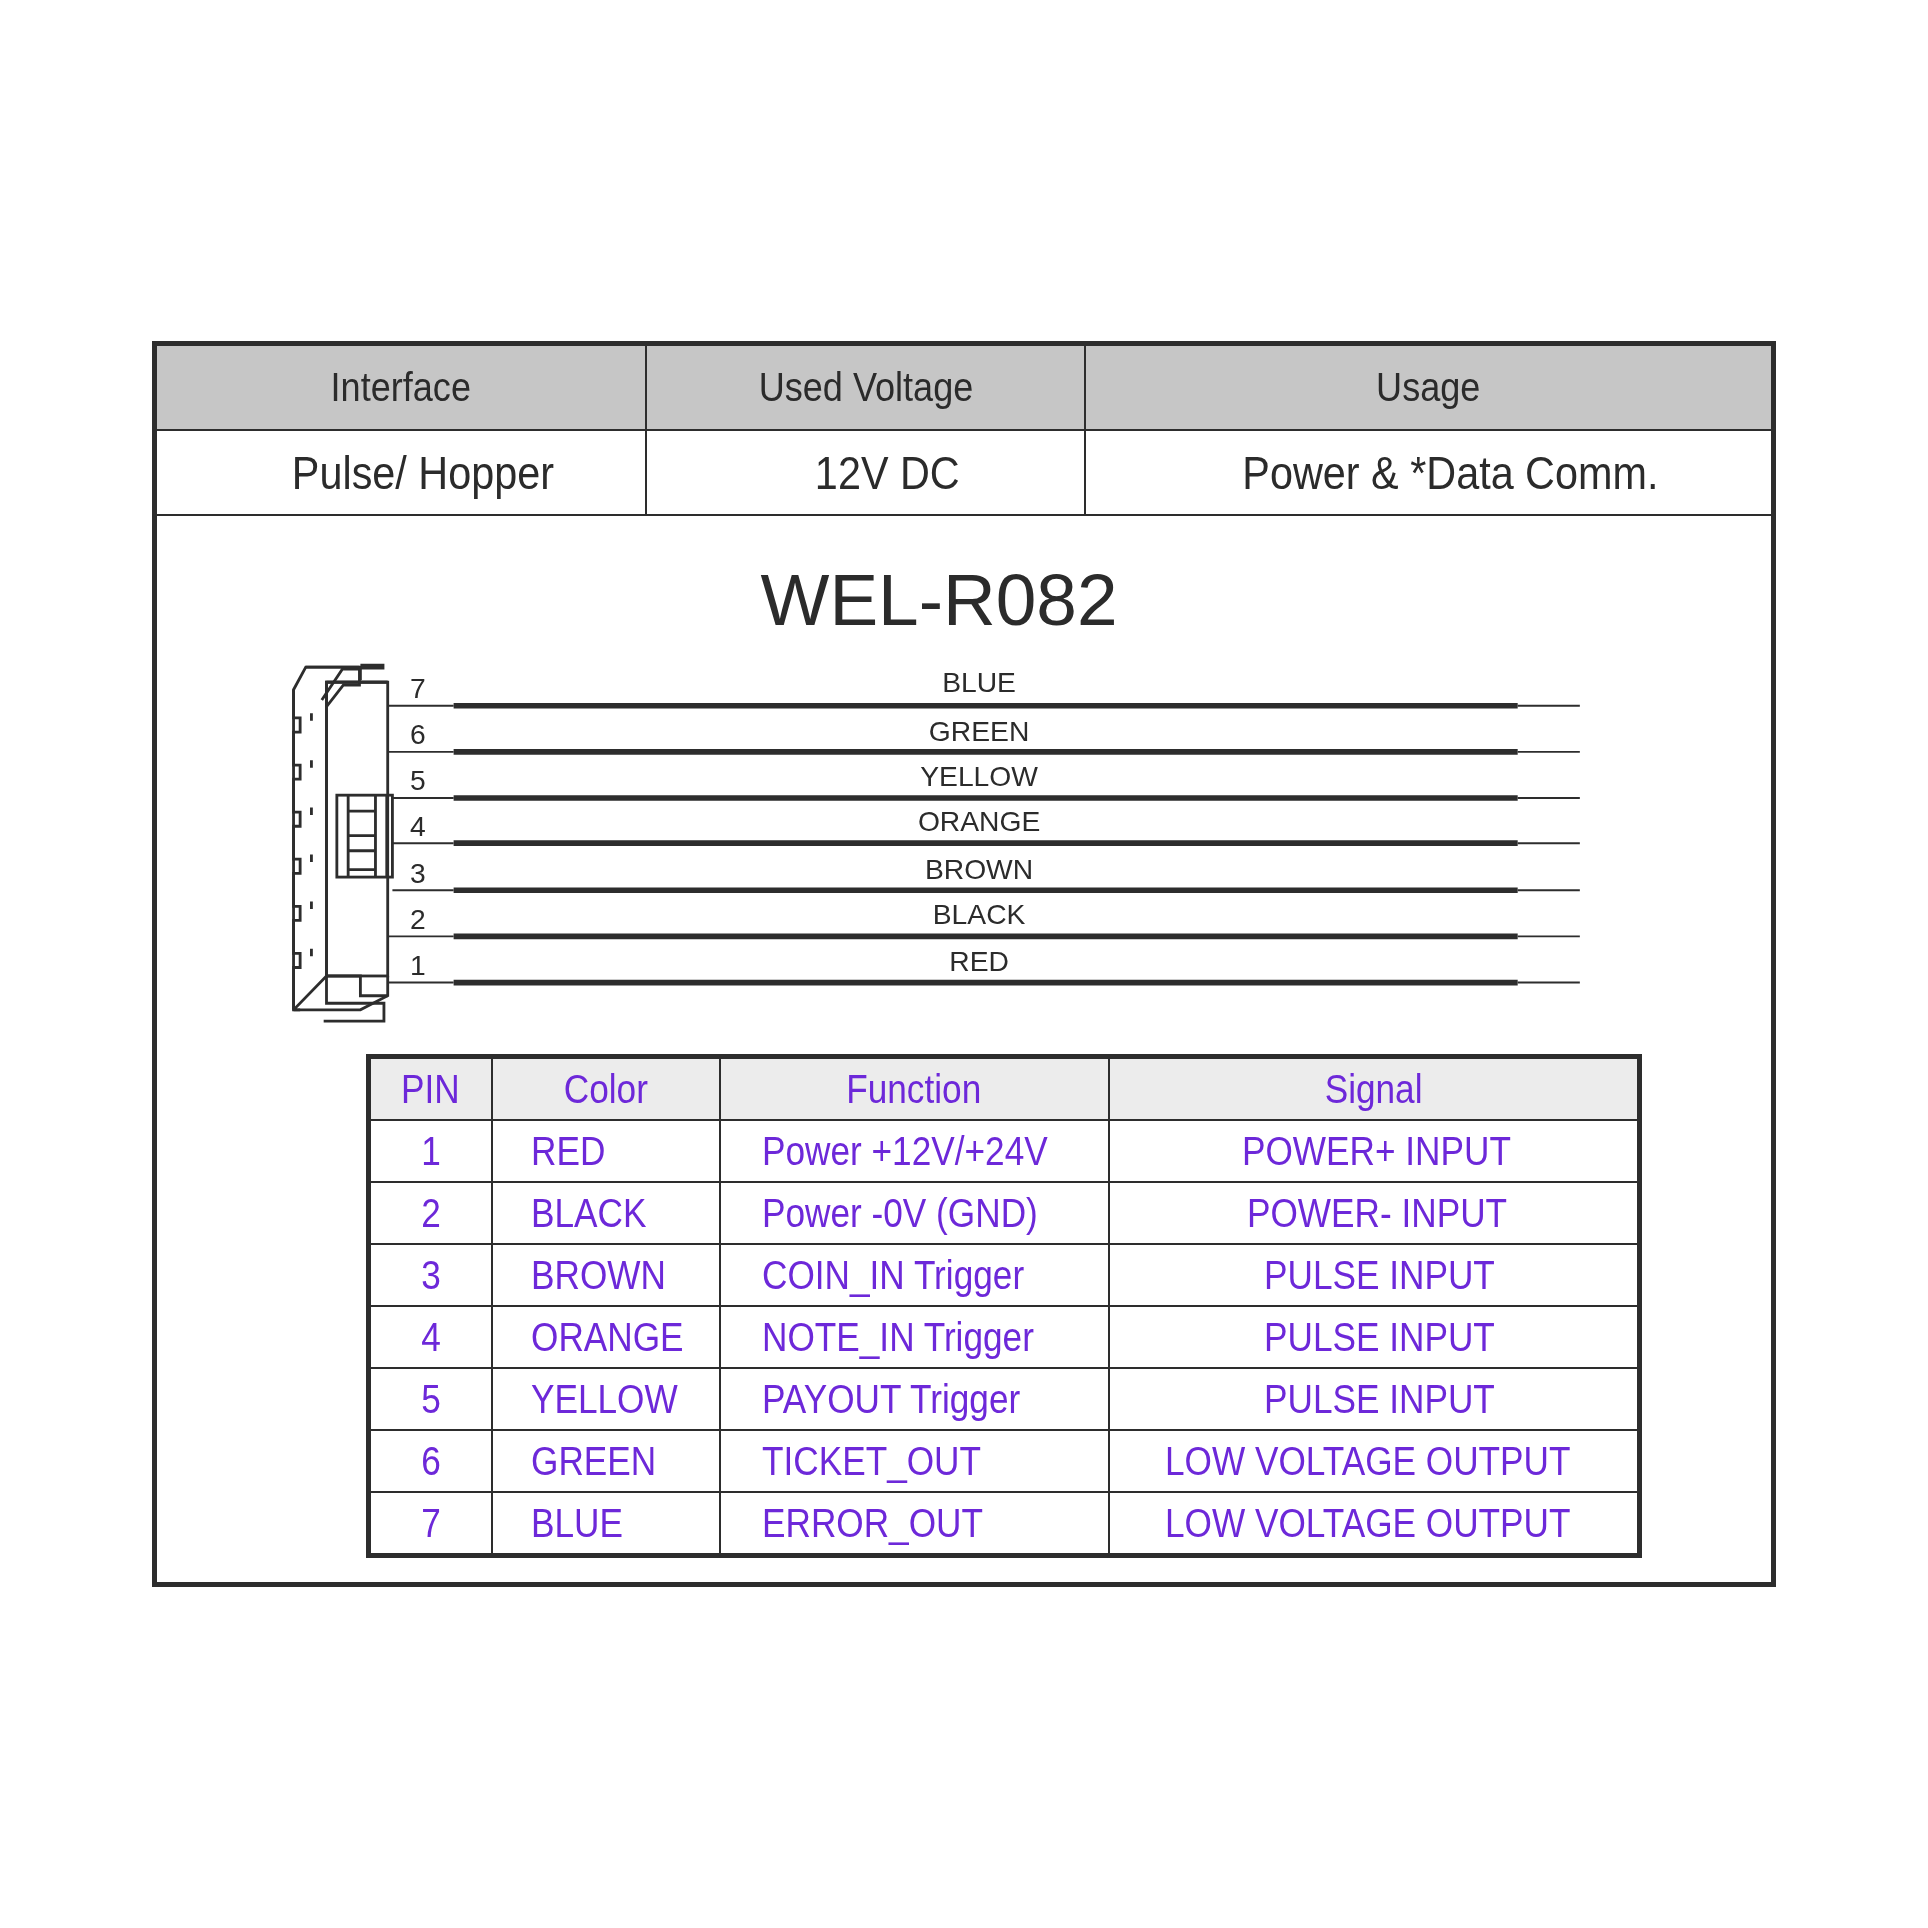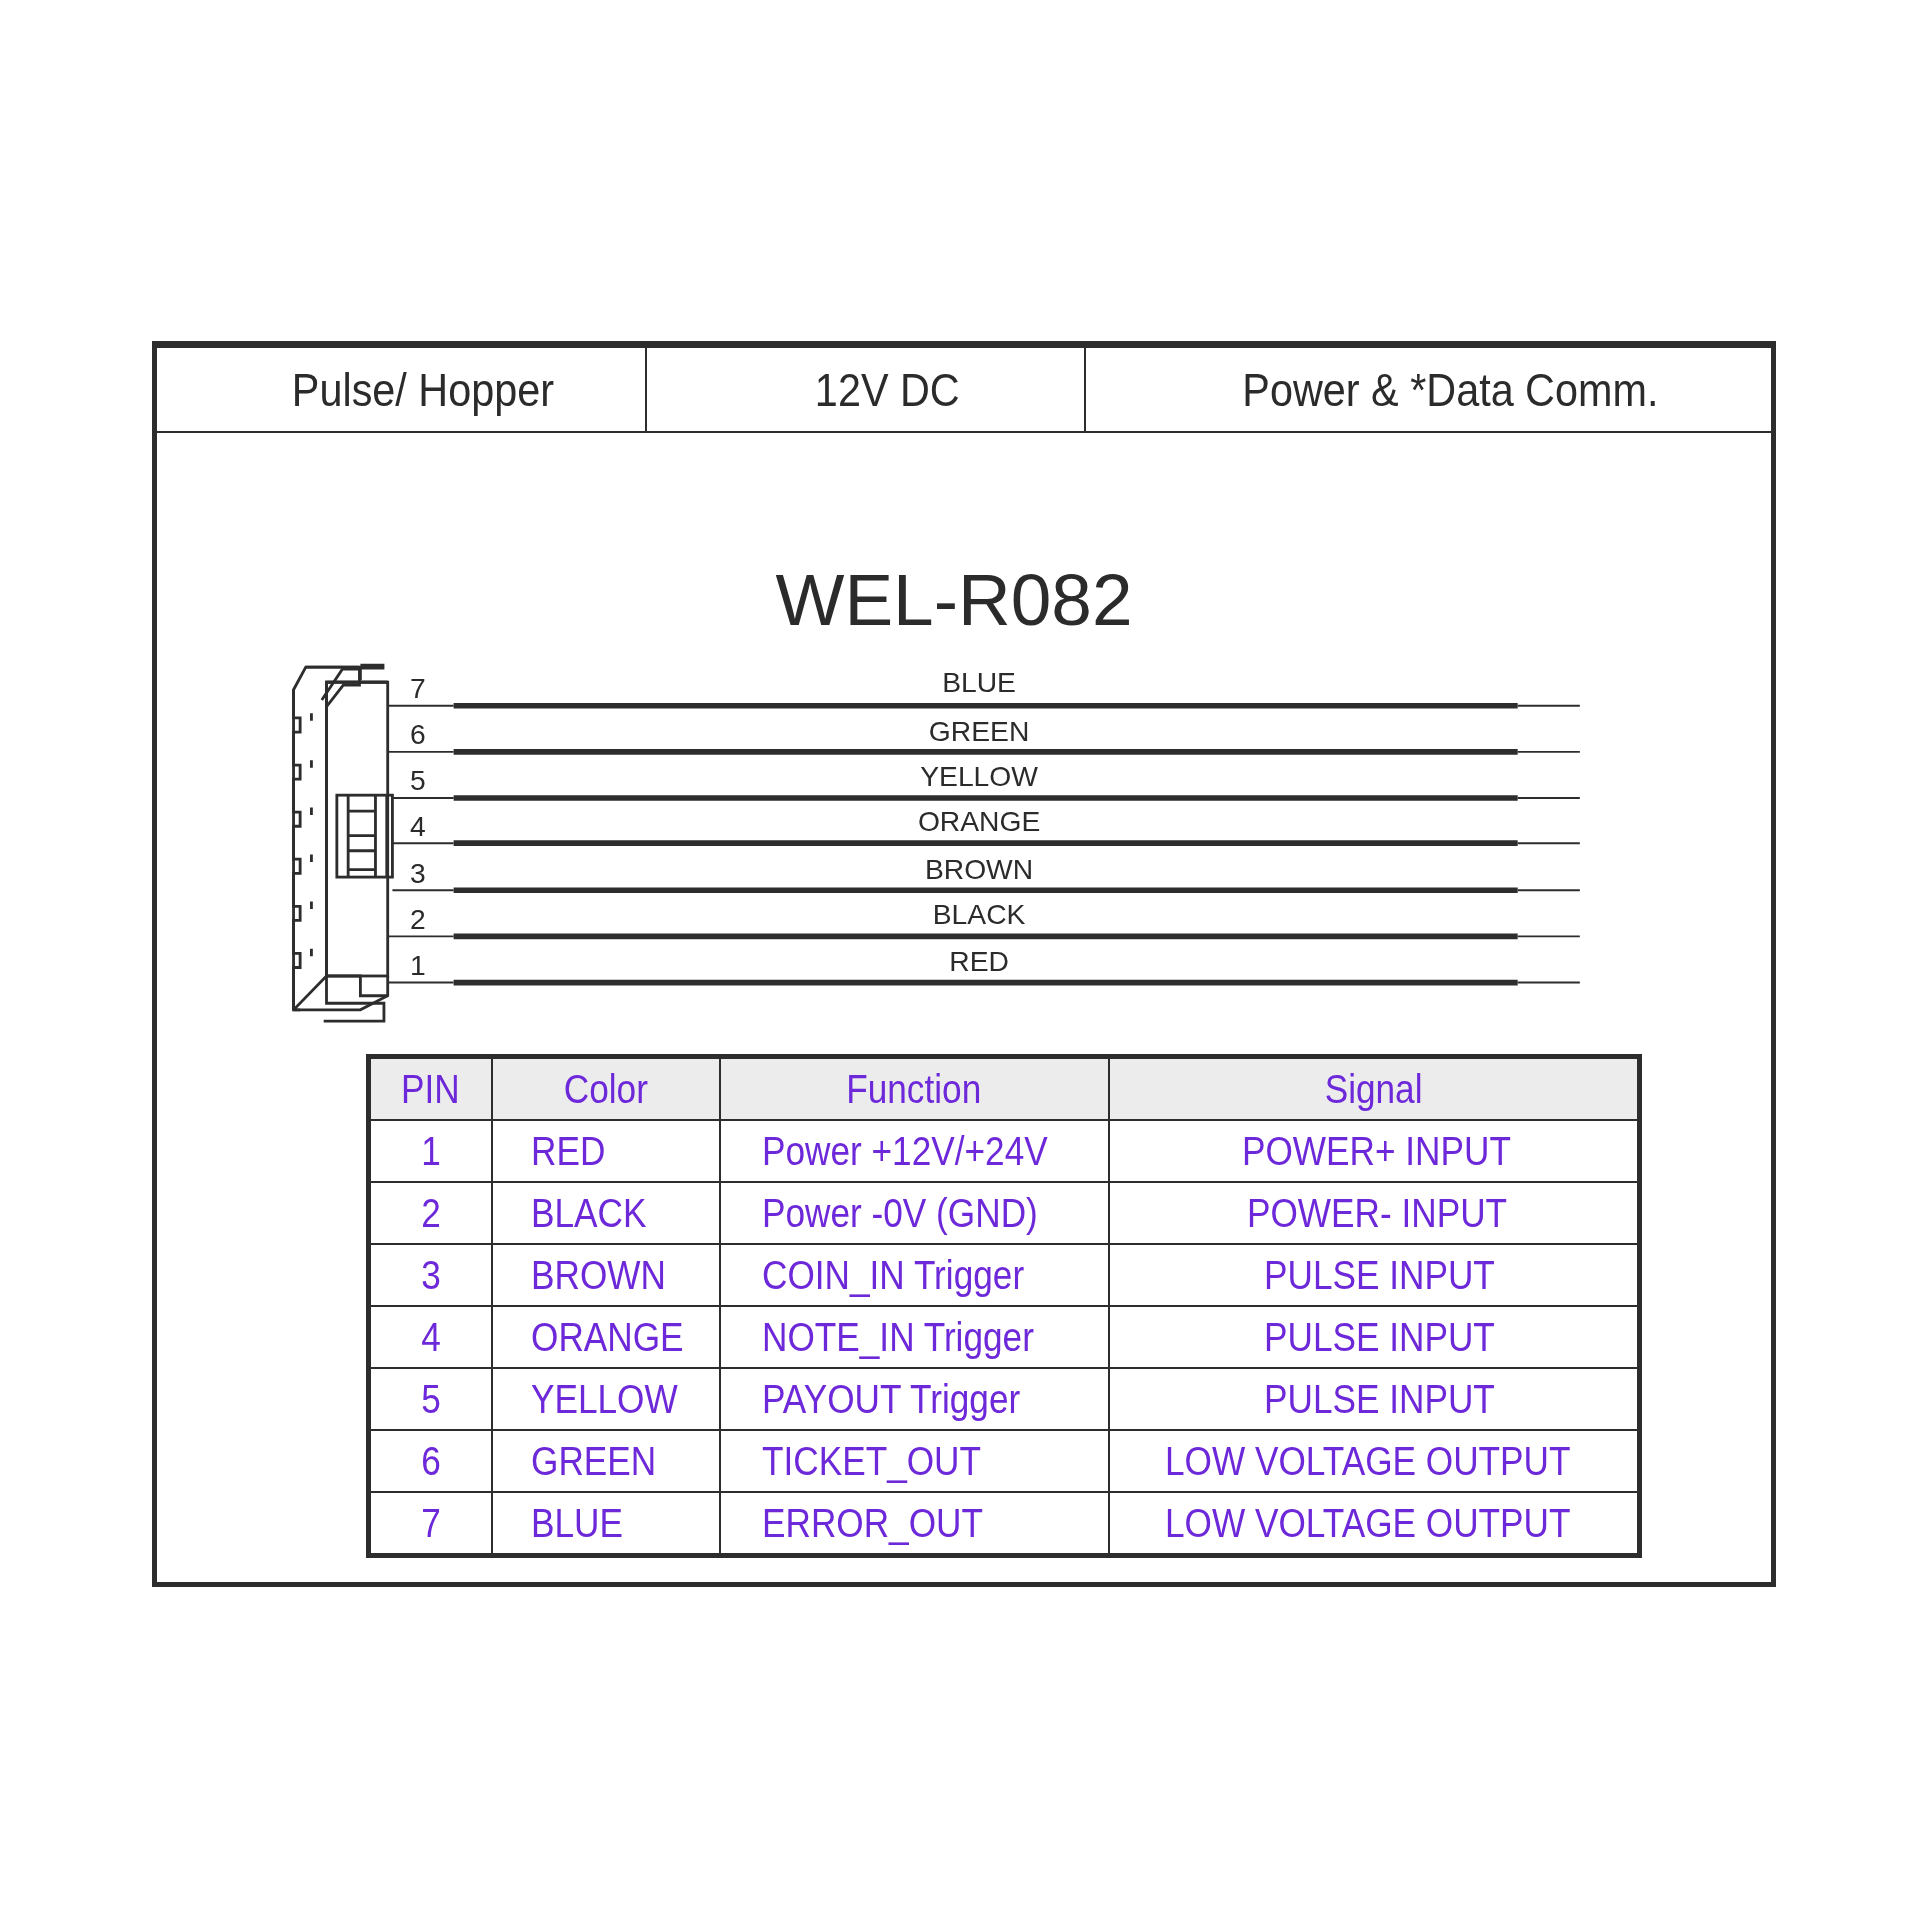--- a/index.html
+++ b/index.html
@@ -11,21 +11,21 @@
   .spec { position: absolute; left: 0; top: 0; width: 1614px; border-collapse: collapse; table-layout: fixed; }
   .spec th, .spec td { border: 2.8px solid #2d2d2d; text-align: center; font-weight: normal;
                        font-size: 41px; color: #2b2b2b; padding: 0; }
   .spec tr:first-child th { border-top: none; }
   .spec th:first-child, .spec td:first-child { border-left: none; }
   .spec th:last-child, .spec td:last-child { border-right: none; }
   .spec th { background: #c6c6c6; height: 83px; transform-origin: center; }
   .spec td { background: #ffffff; height: 83px; font-size: 47px; padding-left: 44px; }
   .cond { display: inline-block; transform: scaleX(0.88); }
   .title { position: absolute; left: 0; width: 1564px; top: 212px; text-align: center;
-           font-size: 73px; color: #2b2b2b; letter-spacing: 0px; padding-left: 15px; }
+           font-size: 73px; color: #2b2b2b; letter-spacing: 0px; }
   
   .diagram { position: absolute; left: 0; top: 0; }
   
   .pins { position: absolute; left: 209px; top: 708px; width: 1271px; border-collapse: collapse;
           table-layout: fixed; border: 5.6px solid #2d2d2d; }
   .pins th, .pins td { border: 2.8px solid #2d2d2d; font-weight: normal; color: #6d28d9; padding: 0; }
   .pins th { background: #ececec; height: 60px; font-size: 40px; text-align: center; }
   .pins td { background: #fff; height: 60px; font-size: 40px; }
   .pins td.c-pin { text-align: center; }
   .pins td.c-color { text-align: left; padding-left: 38px; }
@@ -37,20 +37,25 @@
 
 <div class="frame">
 
   <table class="spec">
     <colgroup>
         <col style="width:489px">
         <col style="width:439px">
         <col style="width:686px">
       </colgroup>
     <tbody>
+        <tr>
+      <th><span class="cond">Interface</span></th>
+      <th><span class="cond">Used Voltage</span></th>
+      <th><span class="cond">Usage</span></th>
+    </tr>
     <tr>
       <td><span class="cond">Pulse/ Hopper</span></td>
       <td><span class="cond">12V DC</span></td>
       <td><span class="cond">Power &amp; *Data Comm.</span></td>
     </tr>
   </tbody>
     </table>
 
   <div class="title">WEL-R082</div>
 

